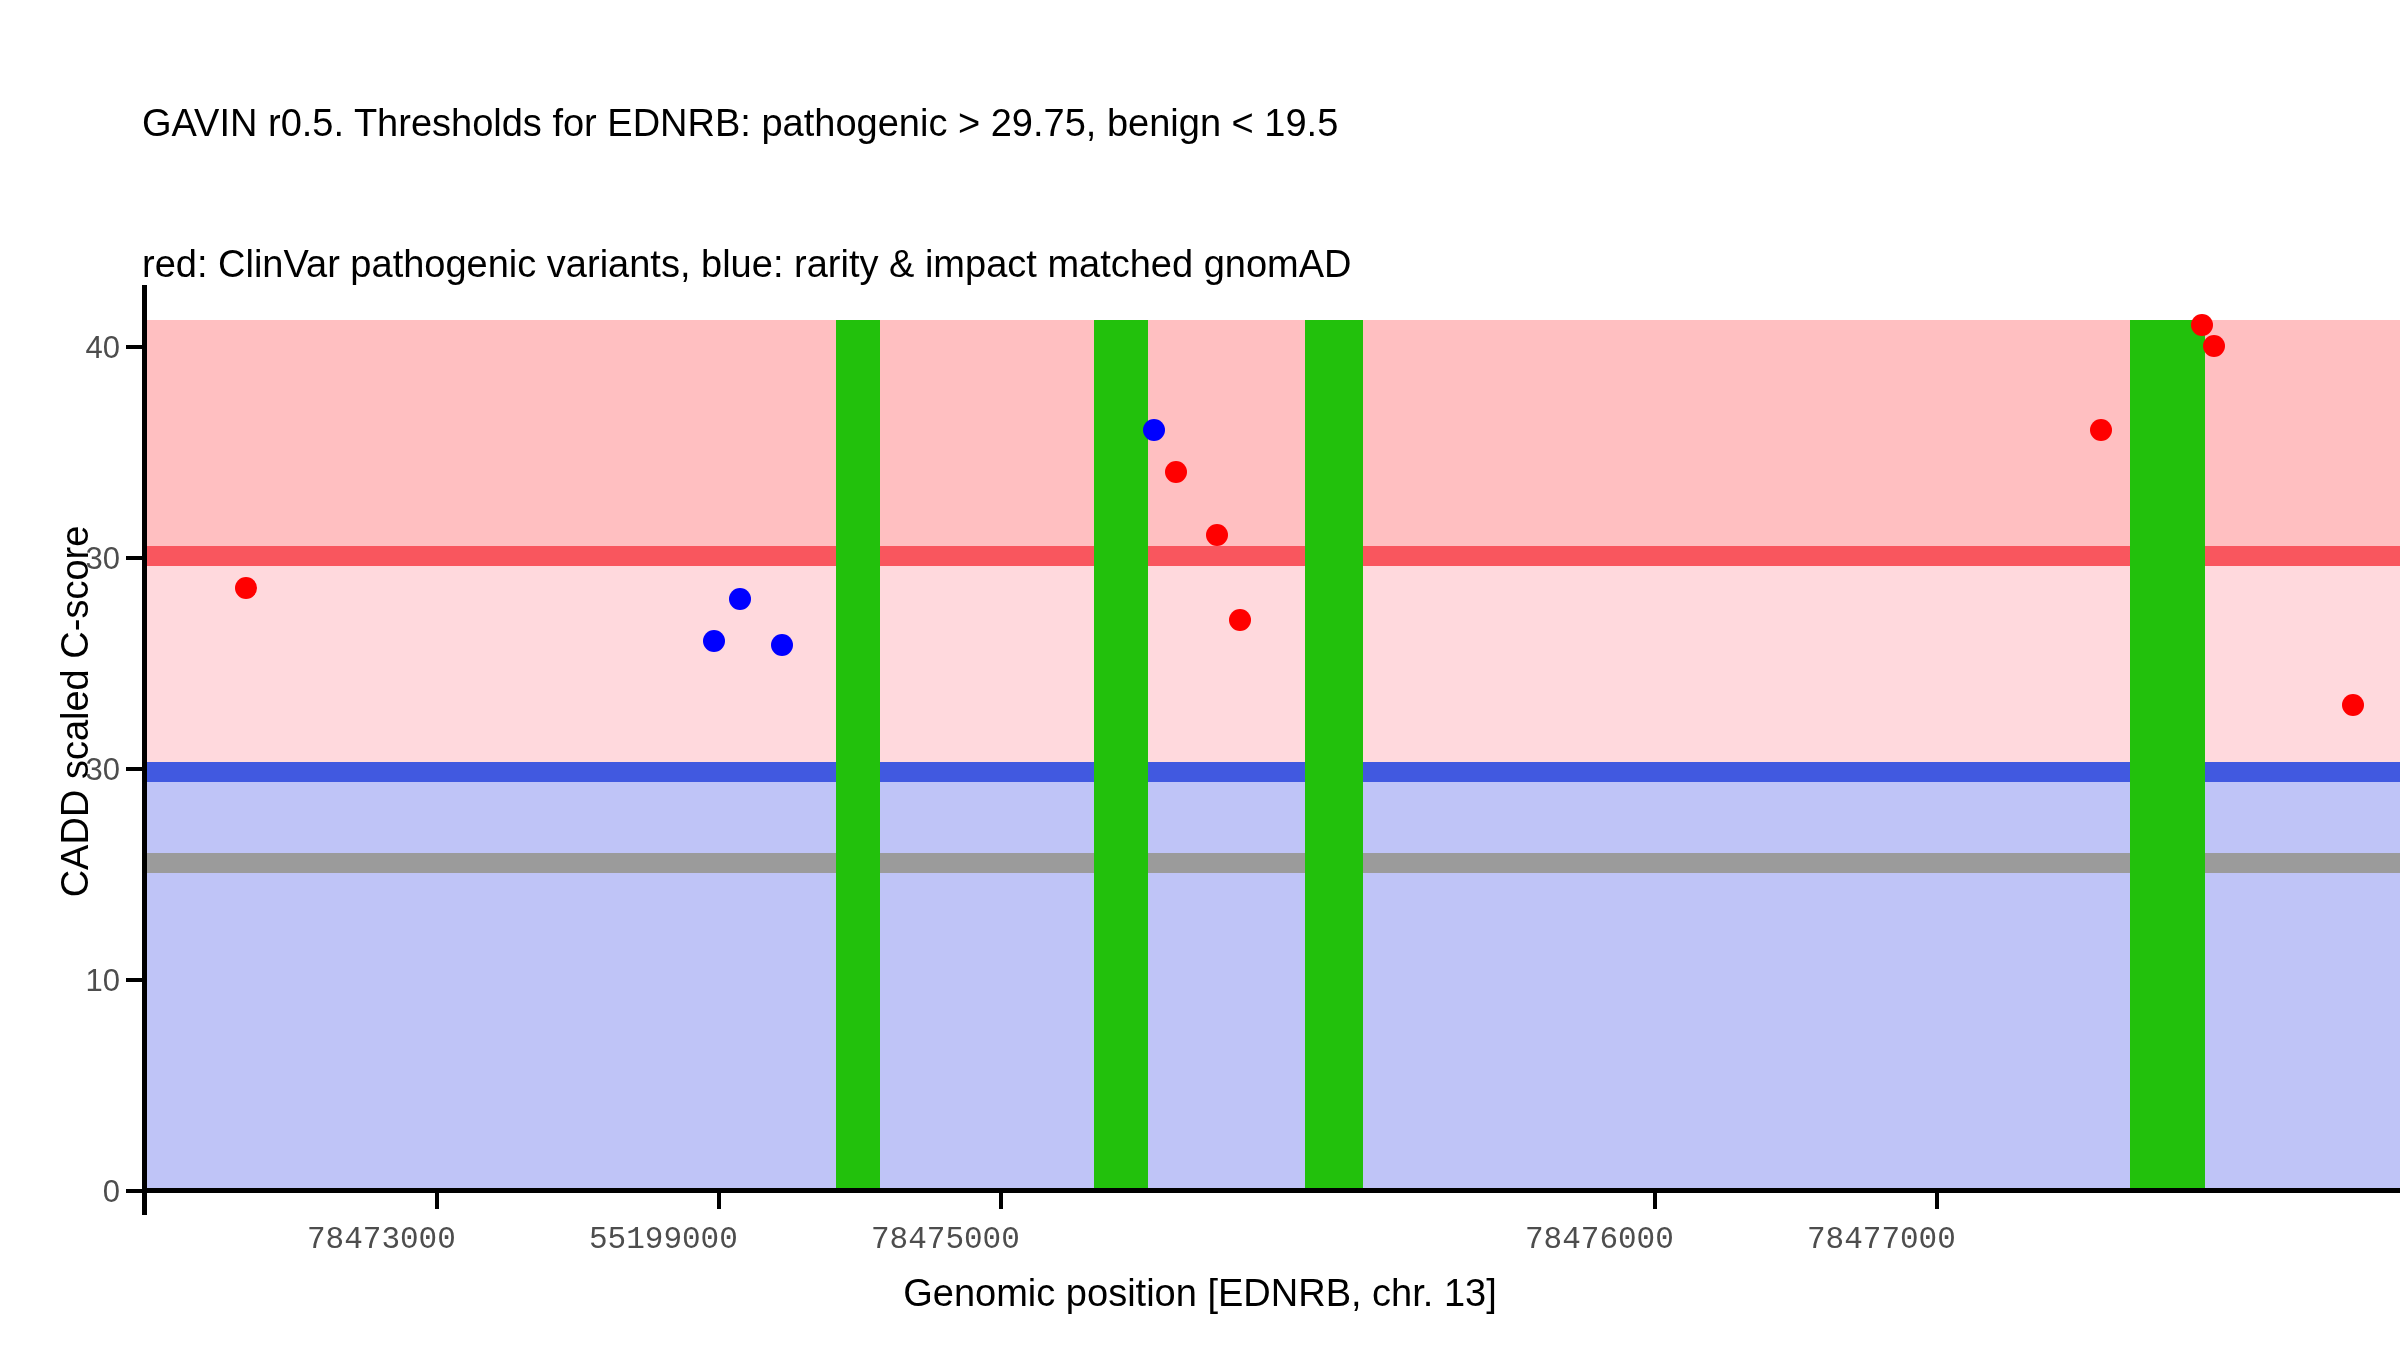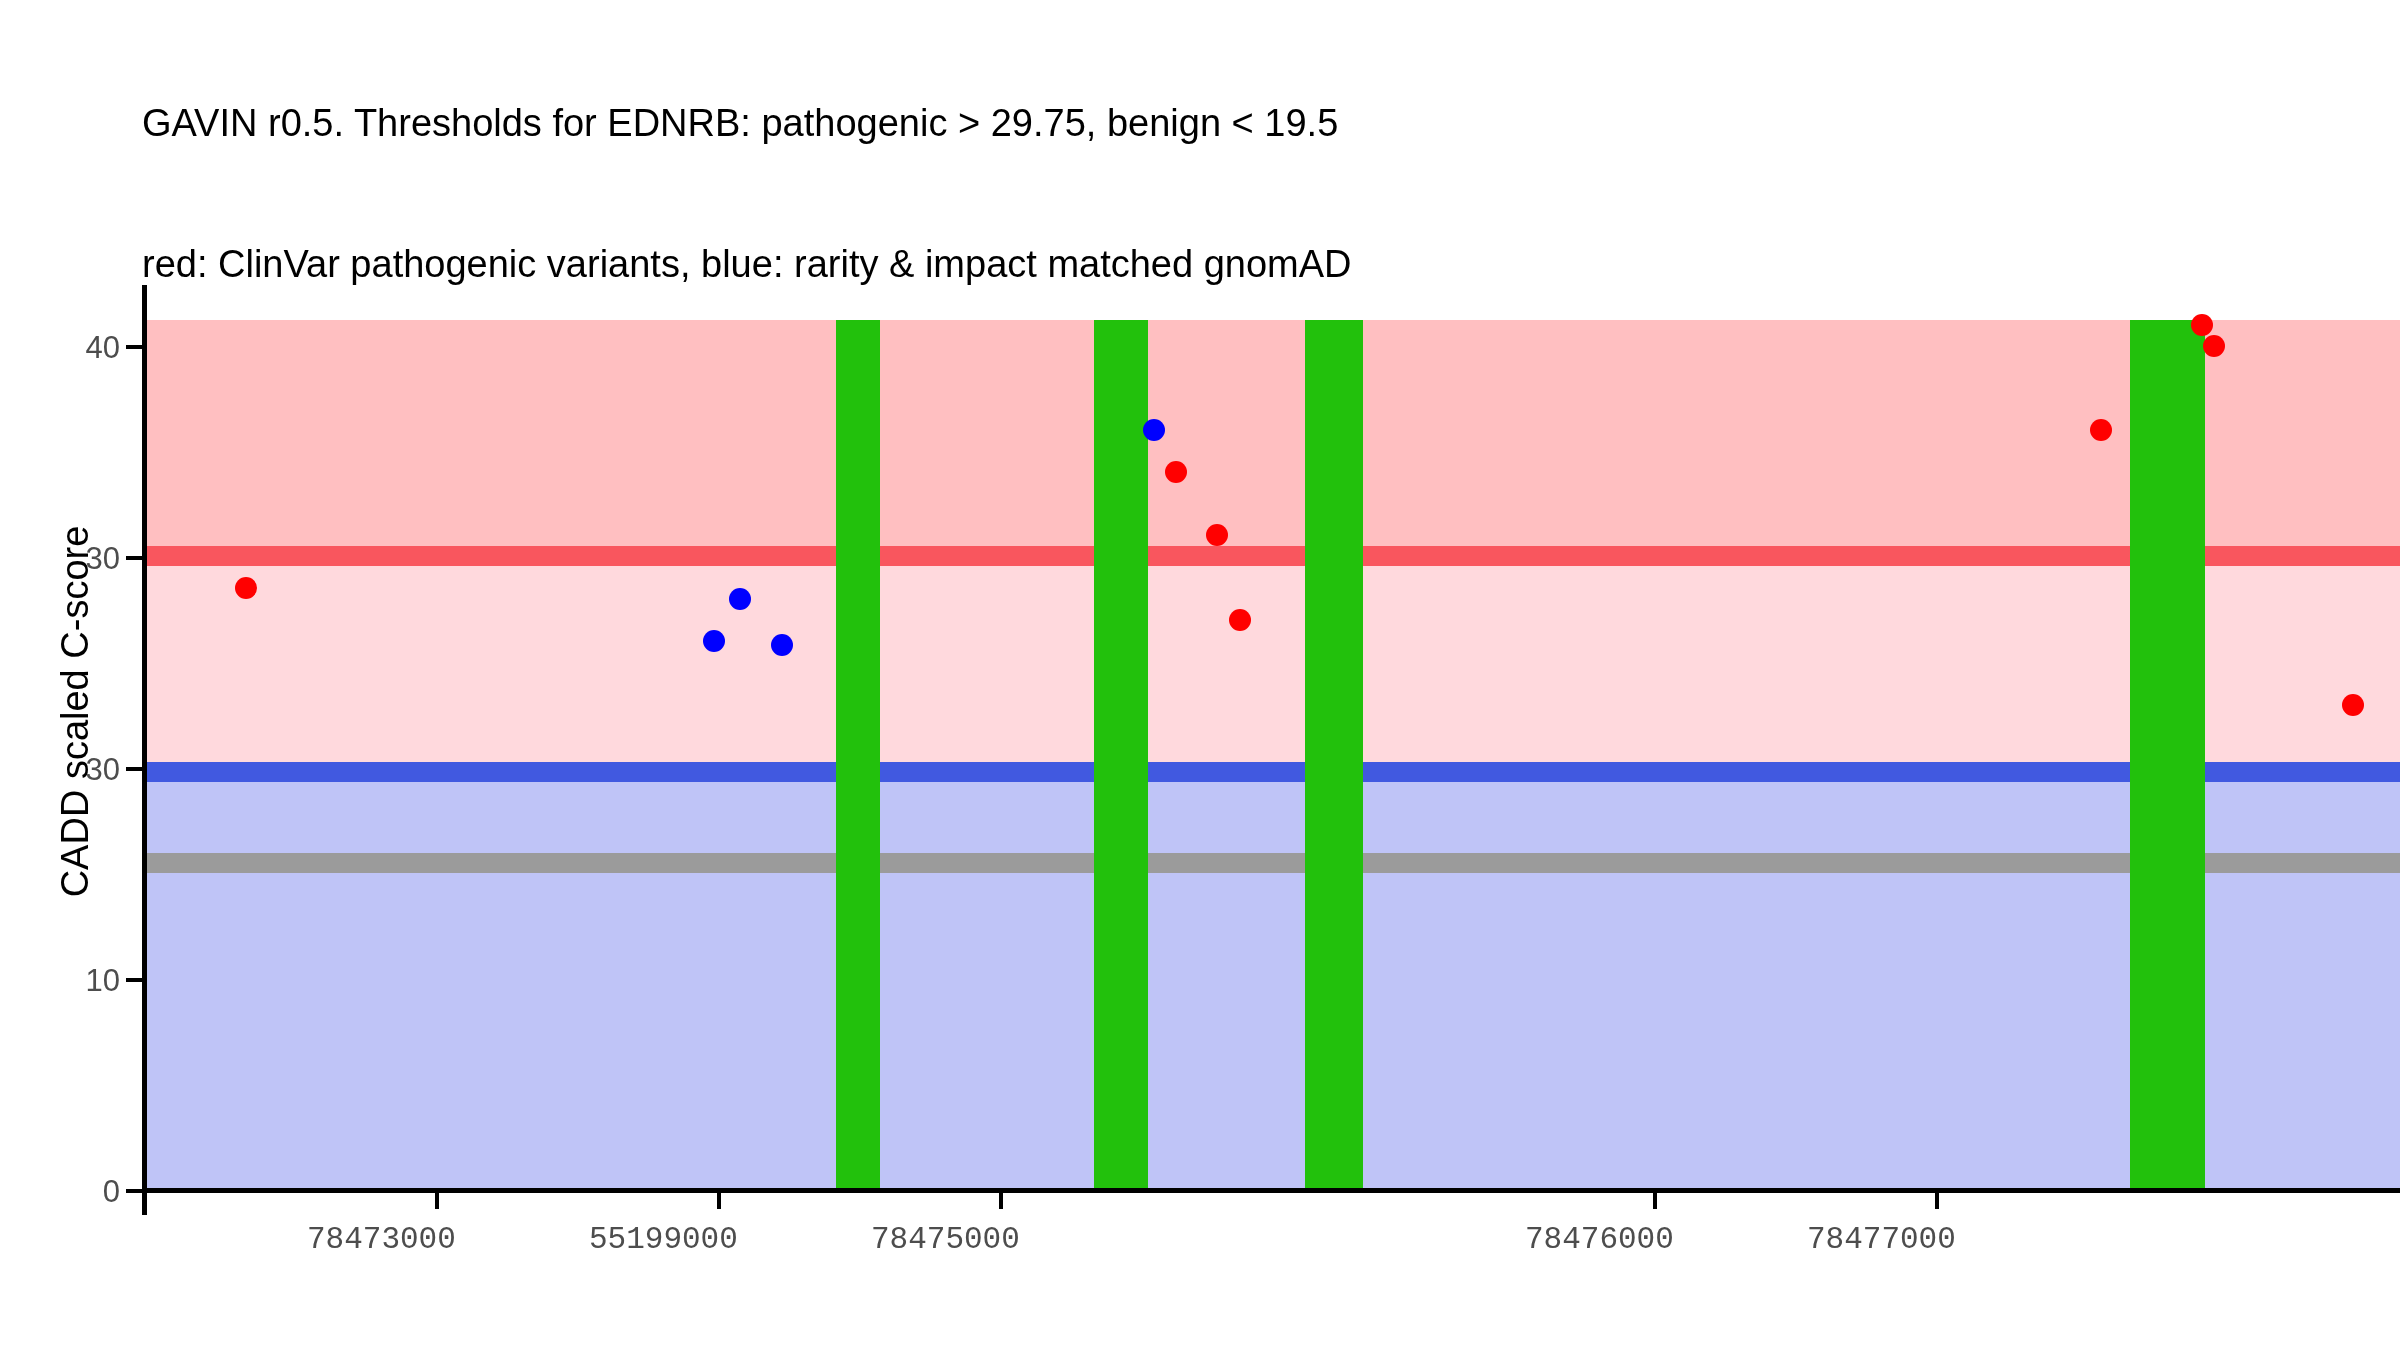--- a/index.html
+++ b/index.html
@@ -141,14 +141,15 @@
   <div class="xtick" style="left:871px;">78475000</div>
   <div class="xtick-mark" style="left:999px;"></div>
 
   <div class="xtick" style="left:1525px;">78476000</div>
   <div class="xtick-mark" style="left:1653px;"></div>
 
   <div class="xtick" style="left:1807px;">78477000</div>
   <div class="xtick-mark" style="left:1935px;"></div>
 
   <div id="ylab">CADD scaled C-score</div>
+  <div id="xlab">Genomic position [EDNRB, chr. 13]</div>
 
 </div>
 
 </body></html>

